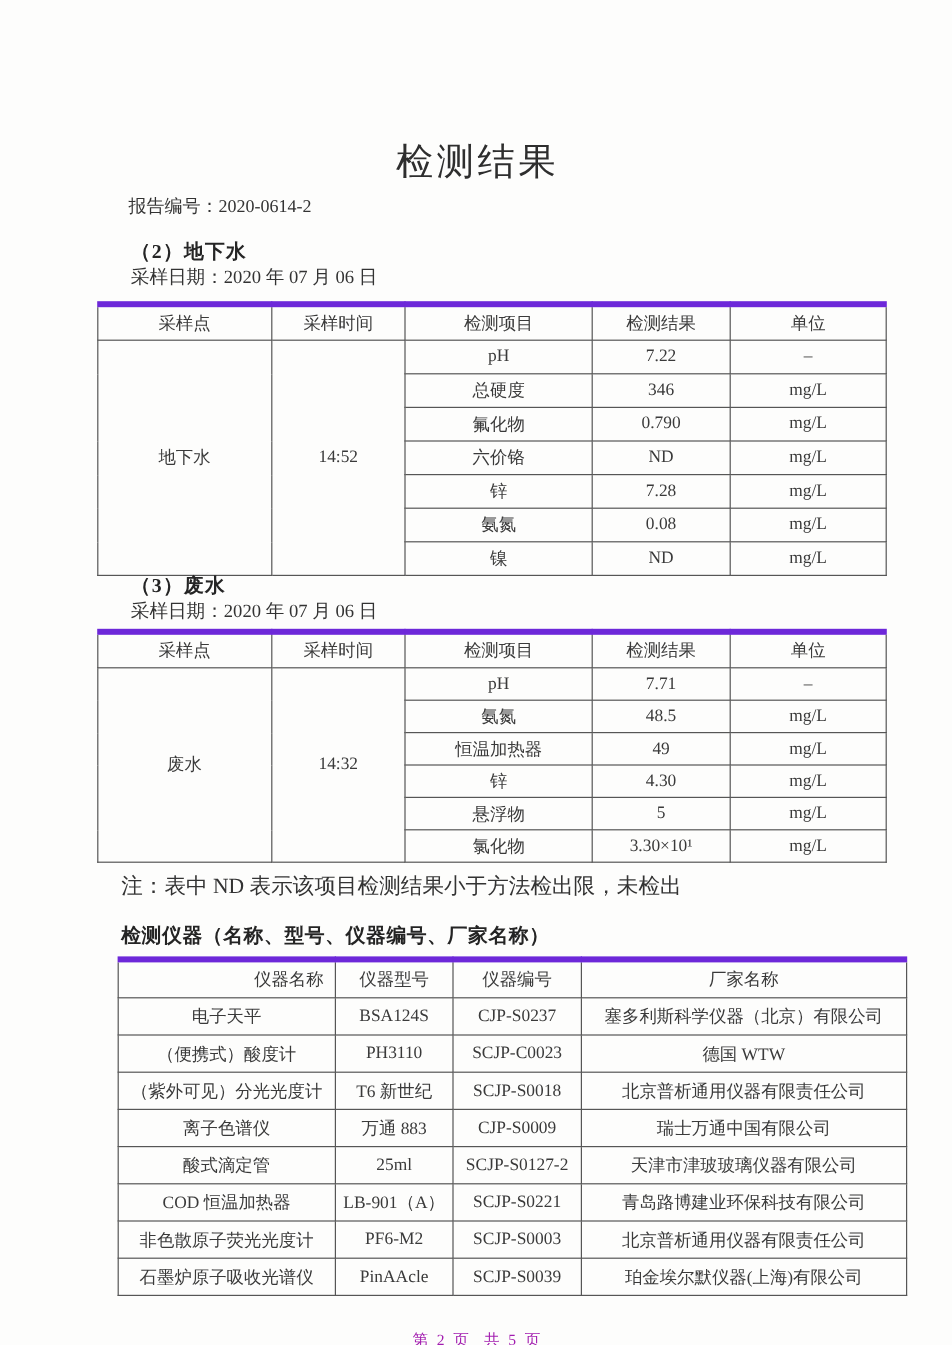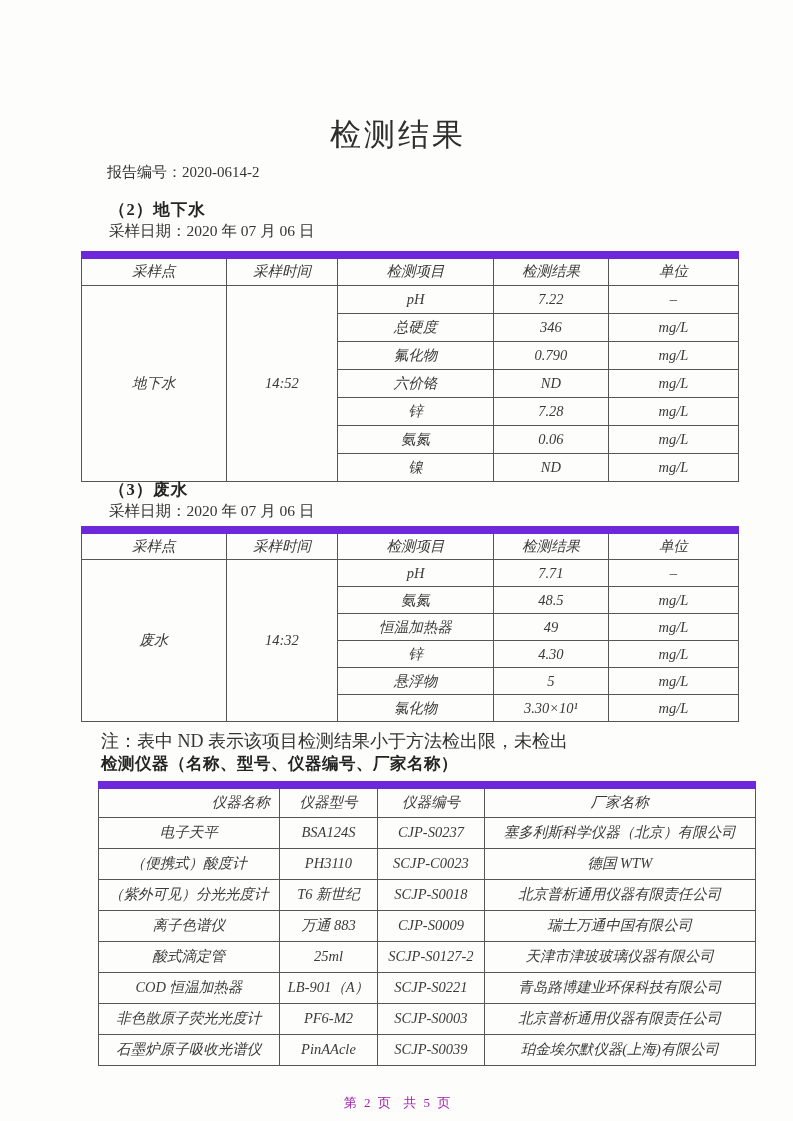--- a/index.html
+++ b/index.html
@@ -59,31 +59,32 @@
   td, th {
     border: 1px solid #565656;
     text-align: center;
     vertical-align: middle;
     font-weight: normal;
     font-size: 14.5px;
     color: #3a3a3a;
     padding: 0 4px;
     overflow: hidden;
   }
-  table { border-top: 8px solid #6d28d9; border-bottom: 1.5px solid #4a4a4a; font-style: italic; }
+  table { border-top: 5px solid #6d28d9; border-bottom: 1.5px solid #4a4a4a; }
   .results-table th { height: 30px; }
   .results-table.first td { height: 28px; }
   .results-table.second td { height: 27px; }
   .note-line {
     margin-top: 7px;
     padding-left: 20px;
     font-size: 18px;
     color: #333;
   }
   .instruments-heading {
+    margin-top: 19px;
     padding-left: 20px;
     font-size: 16.5px;
     color: #242424;
     font-weight: 600;
     letter-spacing: 0.5px;
   }
   .instruments-table { margin-top: 6px; margin-left: 17px; }
   .instruments-table th { height: 32px; }
   .instruments-table td { height: 31px; }
   .instruments-table th.name-header {
@@ -155,21 +156,21 @@
           <td>ND</td>
           <td>mg/L</td>
         </tr>
         <tr>
           <td>锌</td>
           <td>7.28</td>
           <td>mg/L</td>
         </tr>
         <tr>
           <td>氨氮</td>
-          <td>0.06</td>
+          <td>0.08</td>
           <td>mg/L</td>
         </tr>
         <tr>
           <td>镍</td>
           <td>ND</td>
           <td>mg/L</td>
         </tr>
       </tbody>
     </table>
 

